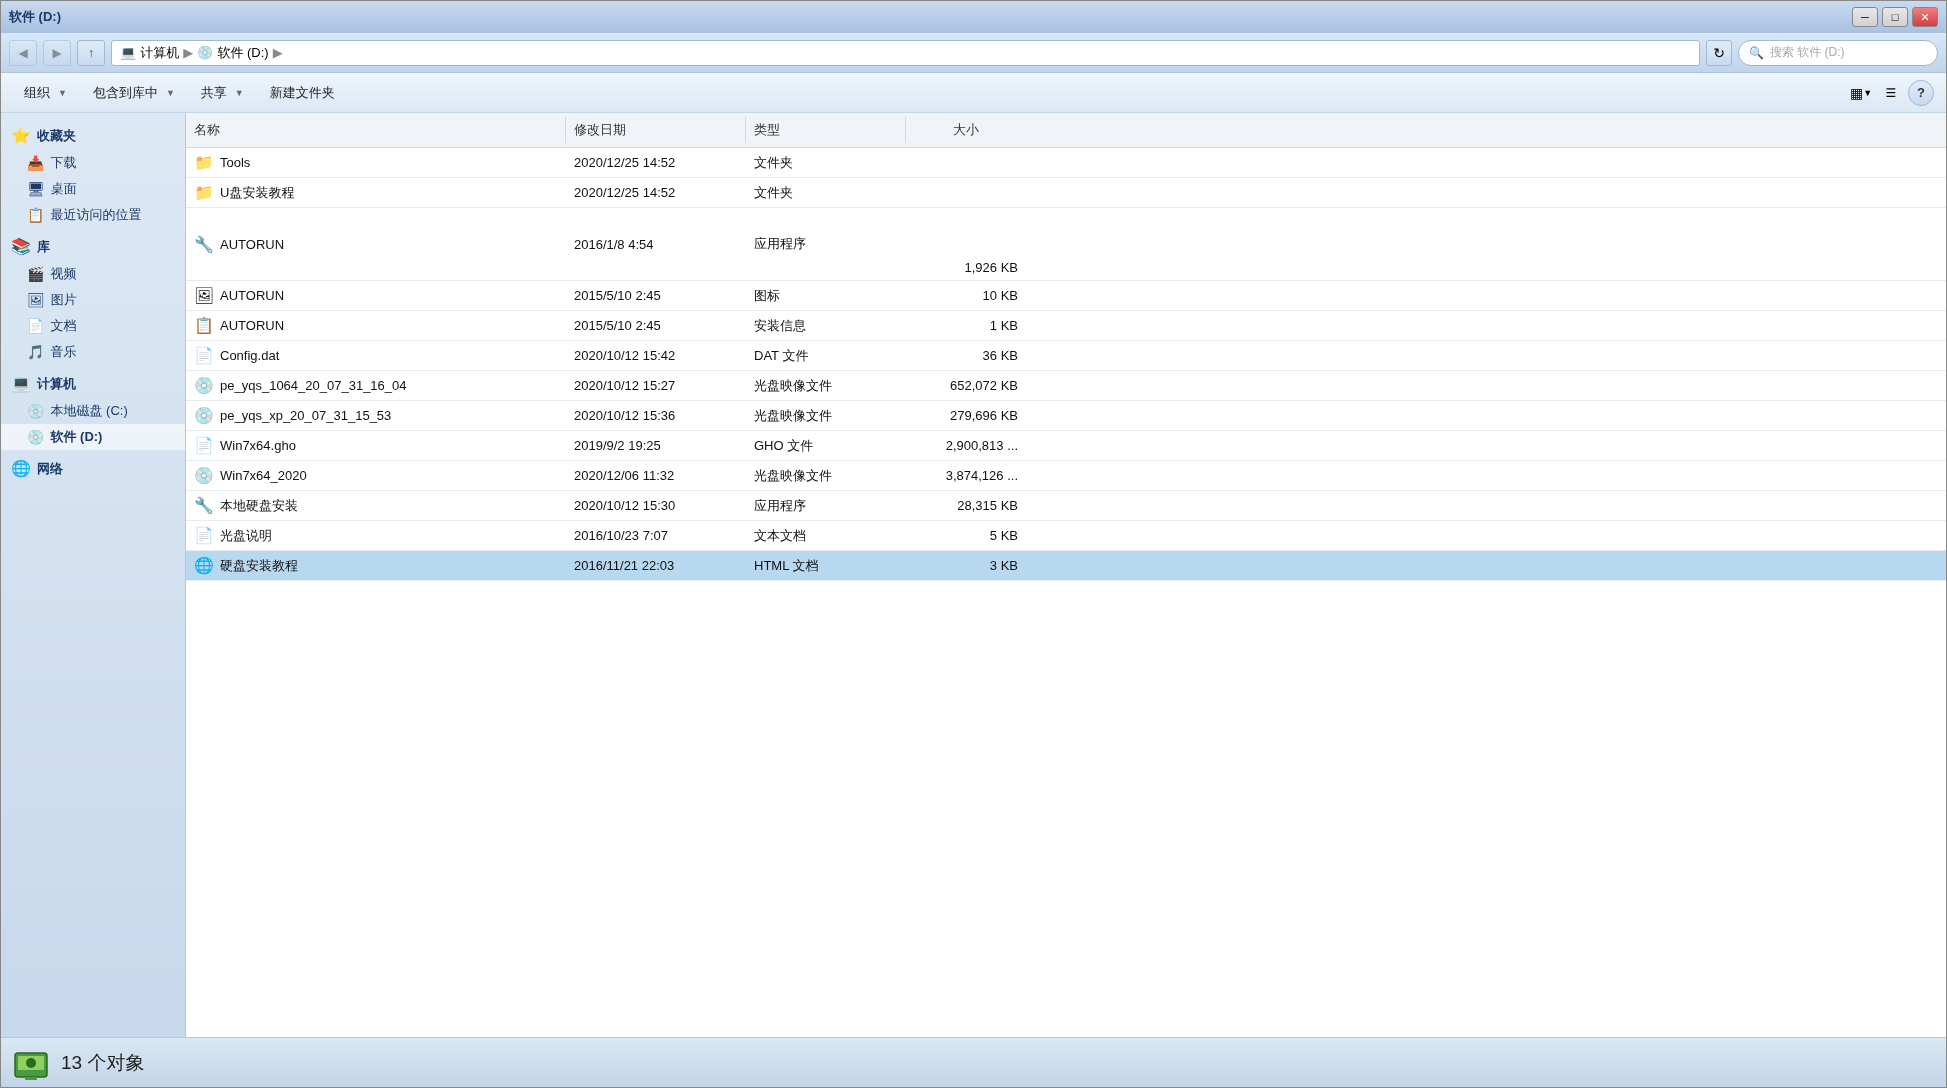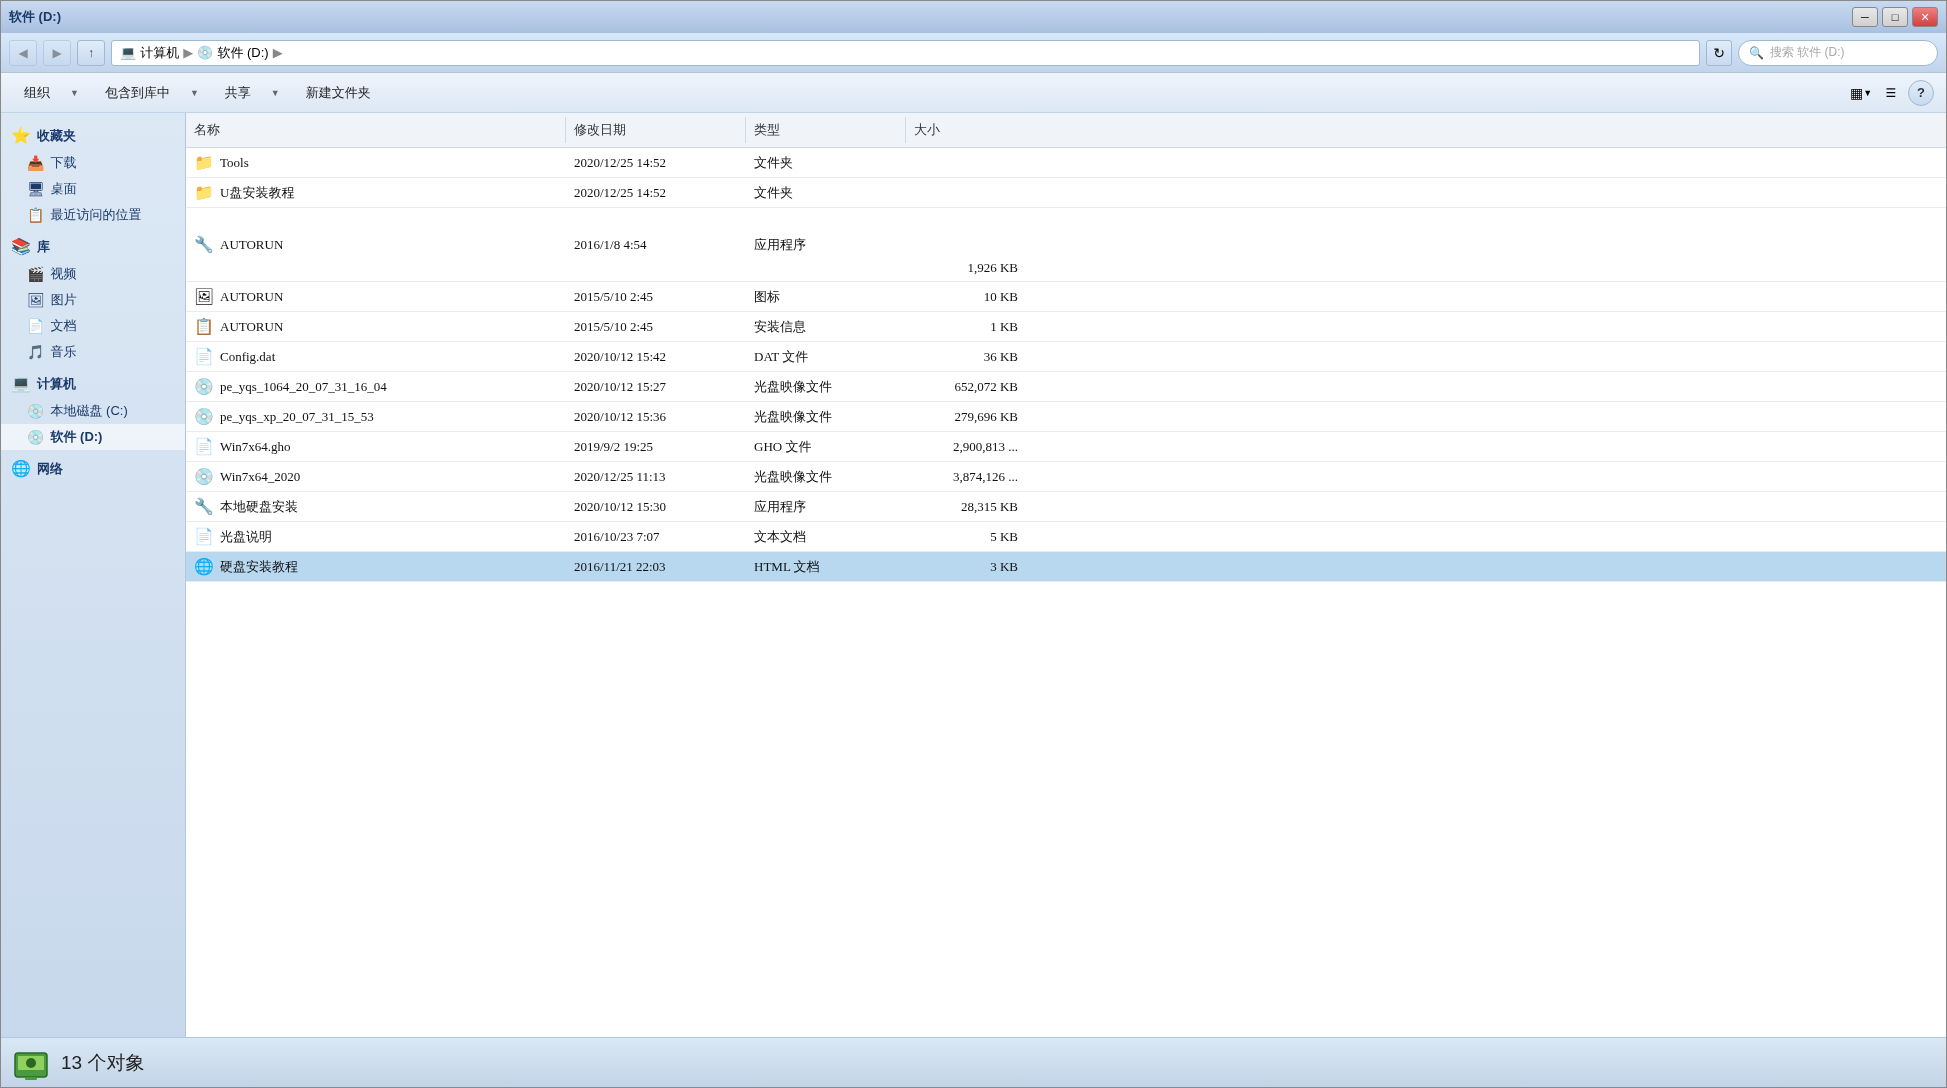--- a/index.html
+++ b/index.html
@@ -144,21 +144,21 @@
     .toolbar-btn {
       height: 28px;
       padding: 0 10px;
       background: transparent;
       border: 1px solid transparent;
       border-radius: 3px;
       cursor: pointer;
       font-size: 13px;
       display: flex;
       align-items: center;
-      gap: 20px;
+      gap: 8px;
       color: #222;
     }
 
     .toolbar-btn .arrow { font-size: 9px; color: #666; }
 
     .toolbar-spacer { flex: 1; }
 
     .view-btn {
       width: 26px;
       height: 26px;
@@ -241,21 +241,20 @@
     .sidebar-item .item-icon {
       font-size: 14px;
       flex-shrink: 0;
     }
 
     
     .file-list {
       flex: 1;
       overflow-y: auto;
       background: white;
-      font-family: Liberation Serif, serif;
     }
 
     .file-list-header {
       display: grid;
       grid-template-columns: 380px 180px 160px 120px;
       padding: 4px 0;
       border-bottom: 1px solid #d0d8e0;
       background: #f0f4f8;
       position: sticky;
       top: 0;
@@ -264,21 +263,21 @@
 
     .col-header {
       padding: 4px 8px;
       font-size: 13px;
       color: #333;
       font-weight: normal;
       cursor: pointer;
       border-right: 1px solid #d0d8e0;
     }
 
-    .col-header:last-child { border-right: none; }
+    .col-header:last-child { border-right: none; text-align: center; }
 
     .file-row {
       display: grid;
       grid-template-columns: 380px 180px 160px 120px;
       border-bottom: 1px solid #e8ecf0;
       cursor: pointer;
     }
 
     .file-row.selected { background: #b8d8f0; }
 
@@ -549,21 +548,21 @@
     </div>
     <div class="file-cell">2019/9/2 19:25</div>
     <div class="file-cell">GHO 文件</div>
     <div class="file-cell" style="justify-content:flex-end;">2,900,813 ...</div>
   </div>
           <div class="file-row">
     <div class="file-cell">
       <span class="file-icon">💿</span>
       <span>Win7x64_2020</span>
     </div>
-    <div class="file-cell">2020/12/25 11:13</div>
+    <div class="file-cell">2020/12/06 11:32</div>
     <div class="file-cell">光盘映像文件</div>
     <div class="file-cell" style="justify-content:flex-end;text-align:center;">3,874,126 ...</div>
   </div>
           <div class="file-row">
     <div class="file-cell">
       <span class="file-icon">🔧</span>
       <span>本地硬盘安装</span>
     </div>
     <div class="file-cell">2020/10/12 15:30</div>
     <div class="file-cell">应用程序</div>

